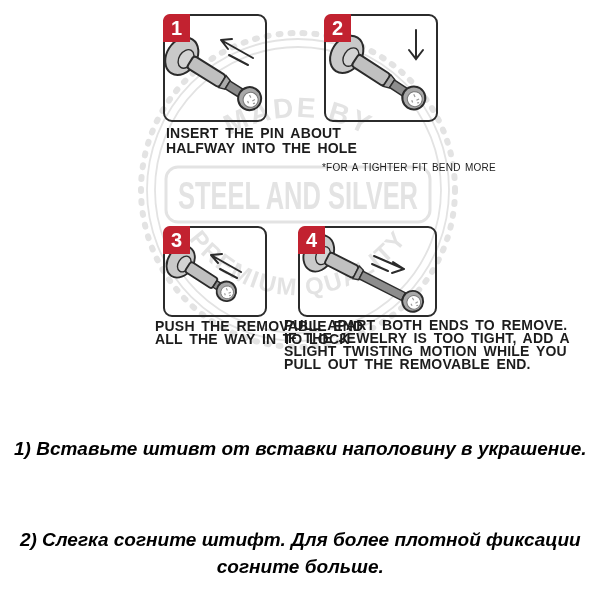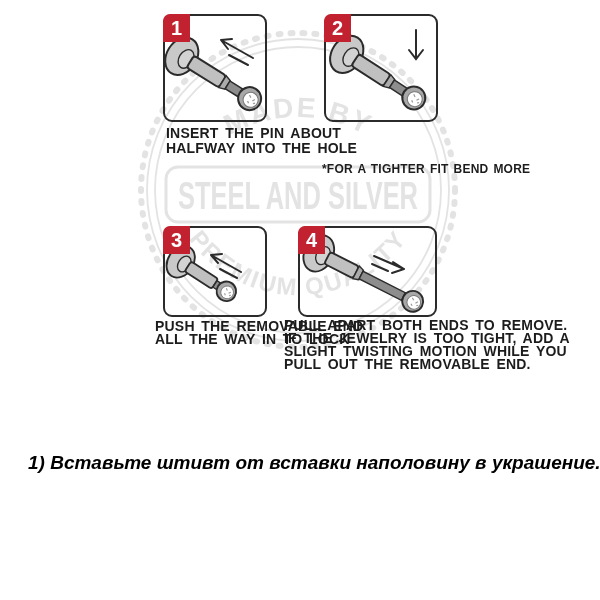--- a/index.html
+++ b/index.html
@@ -34,30 +34,30 @@
     line-height:28px;text-align:center;border-top-left-radius:7px;z-index:3;
   }
   
   .caption{
     position:absolute;z-index:2;color:#1c1c1c;font-weight:bold;
     font-size:14px;line-height:15px;letter-spacing:.2px;word-spacing:2.5px;
     white-space:pre;
   }
   .caption.tight{line-height:13px;}
   .footnote{
-    position:absolute;z-index:2;color:#1c1c1c;font-weight:bold;
-    font-size:12px;letter-spacing:.2px;word-spacing:1.5px;white-space:pre;
+    position:absolute;z-index:2;color:#1c1c1c;font-weight:normal;
+    font-size:10px;letter-spacing:.2px;word-spacing:1.5px;white-space:pre;
   }
   
   .ru{
     position:absolute;left:10px;top:376px;z-index:2;color:#000;
     font-style:italic;font-weight:bold;font-size:19px;line-height:27.5px;
     white-space:pre;
   }
-  .ru p{margin:18px;padding:0;text-align:center;}
+  .ru p{margin:4px;padding:0;text-align:center;}
 </style>
 </head>
 <body>
 
 <div class="stage">
 
   <svg class="watermark" width="600" height="600" viewBox="0 0 600 600">
     <defs>
       <path id="arcTop" d="M 186 176 A 136 136 0 0 1 410 176"></path>
       <path id="arcBottom" d="M 174 212 A 134 134 0 0 0 422 212"></path>
@@ -147,17 +147,19 @@
   <div class="footnote" style="left:322px;top:162px;">*FOR A TIGHTER FIT BEND MORE</div>
   <div class="caption tight" style="left:155px;top:320px;">PUSH THE REMOVABLE END
 ALL THE WAY IN TO LOCK</div>
   <div class="caption tight" style="left:284px;top:319px;">PULL APART BOTH ENDS TO REMOVE.
 IF THE JEWELRY IS TOO TIGHT, ADD A
 SLIGHT TWISTING MOTION WHILE YOU
 PULL OUT THE REMOVABLE END.</div>
 
   <div class="ru">
     <p>1) Вставьте штивт от вставки наполовину в украшение.</p>
+    <p>2) Слегка согните штифт. Для более плотной фиксации
+согните больше.</p>
     
     
   </div>
 
 </div>
 
 </body></html>

